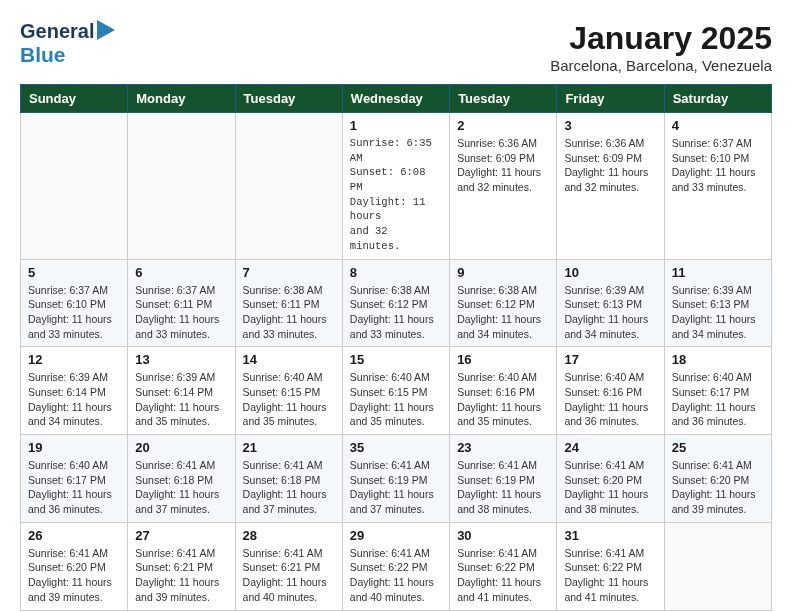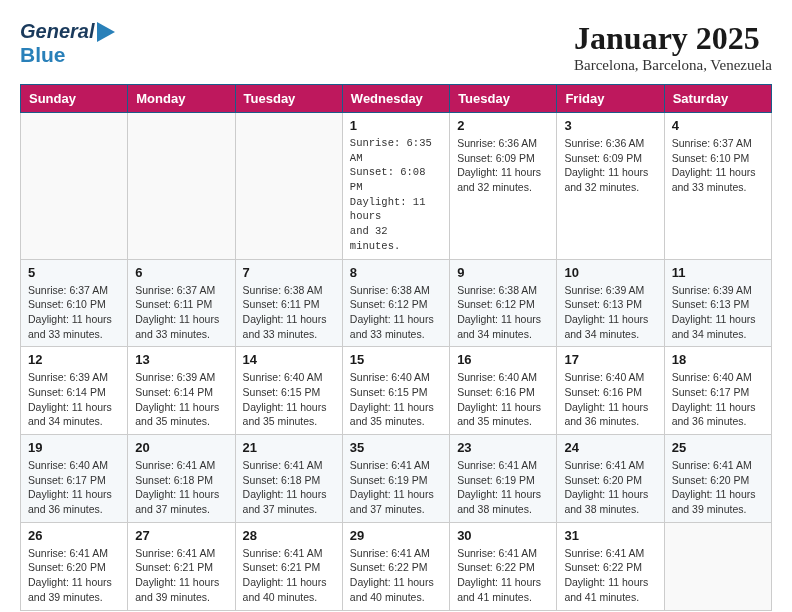--- a/index.html
+++ b/index.html
@@ -10,39 +10,38 @@
       min-height: 612px;
       padding: 20px;
     }
     .header {
       display: flex;
       justify-content: space-between;
       align-items: flex-start;
       margin-bottom: 10px;
     }
     .title-block {
-      text-align: left;
-      font-family: Liberation Serif, serif;
+      text-align: right;
     }
     .month-title {
       font-size: 32px;
       font-weight: bold;
       color: #1a1a1a;
     }
     .location {
       font-size: 15px;
       color: #333;
     }
     .calendar {
       width: 100%;
       border-collapse: collapse;
       border: 1px solid #ccc;
     }
     .calendar th {
-      background-color: #be185d;
+      background-color: #14532d;
       color: #fff;
       text-align: left;
       padding: 6px 8px;
       font-size: 13px;
       border: 1px solid #1a5c8a;
     }
     .calendar td {
       vertical-align: top;
       padding: 5px 7px;
       border: 1px solid #ccc;
@@ -86,21 +85,21 @@
     .logo-svg {
       margin-left: 3px;
     }
   </style>
 </head>
 <body>
 
 <div class="header">
   <div class="logo-container">
     <div>
-      <div style="display:flex;align-items:center;font-style:italic;">
+      <div style="display:flex;">
         <span class="logo-text-general">General</span>
         <svg class="logo-svg" width="18" height="20" viewBox="0 0 18 20">
           <polygon points="0,0 18,10 0,20" fill="#2980b9"></polygon>
         </svg>
       </div>
       <div>
         <span class="logo-text-blue">Blue</span>
       </div>
     </div>
   </div>

